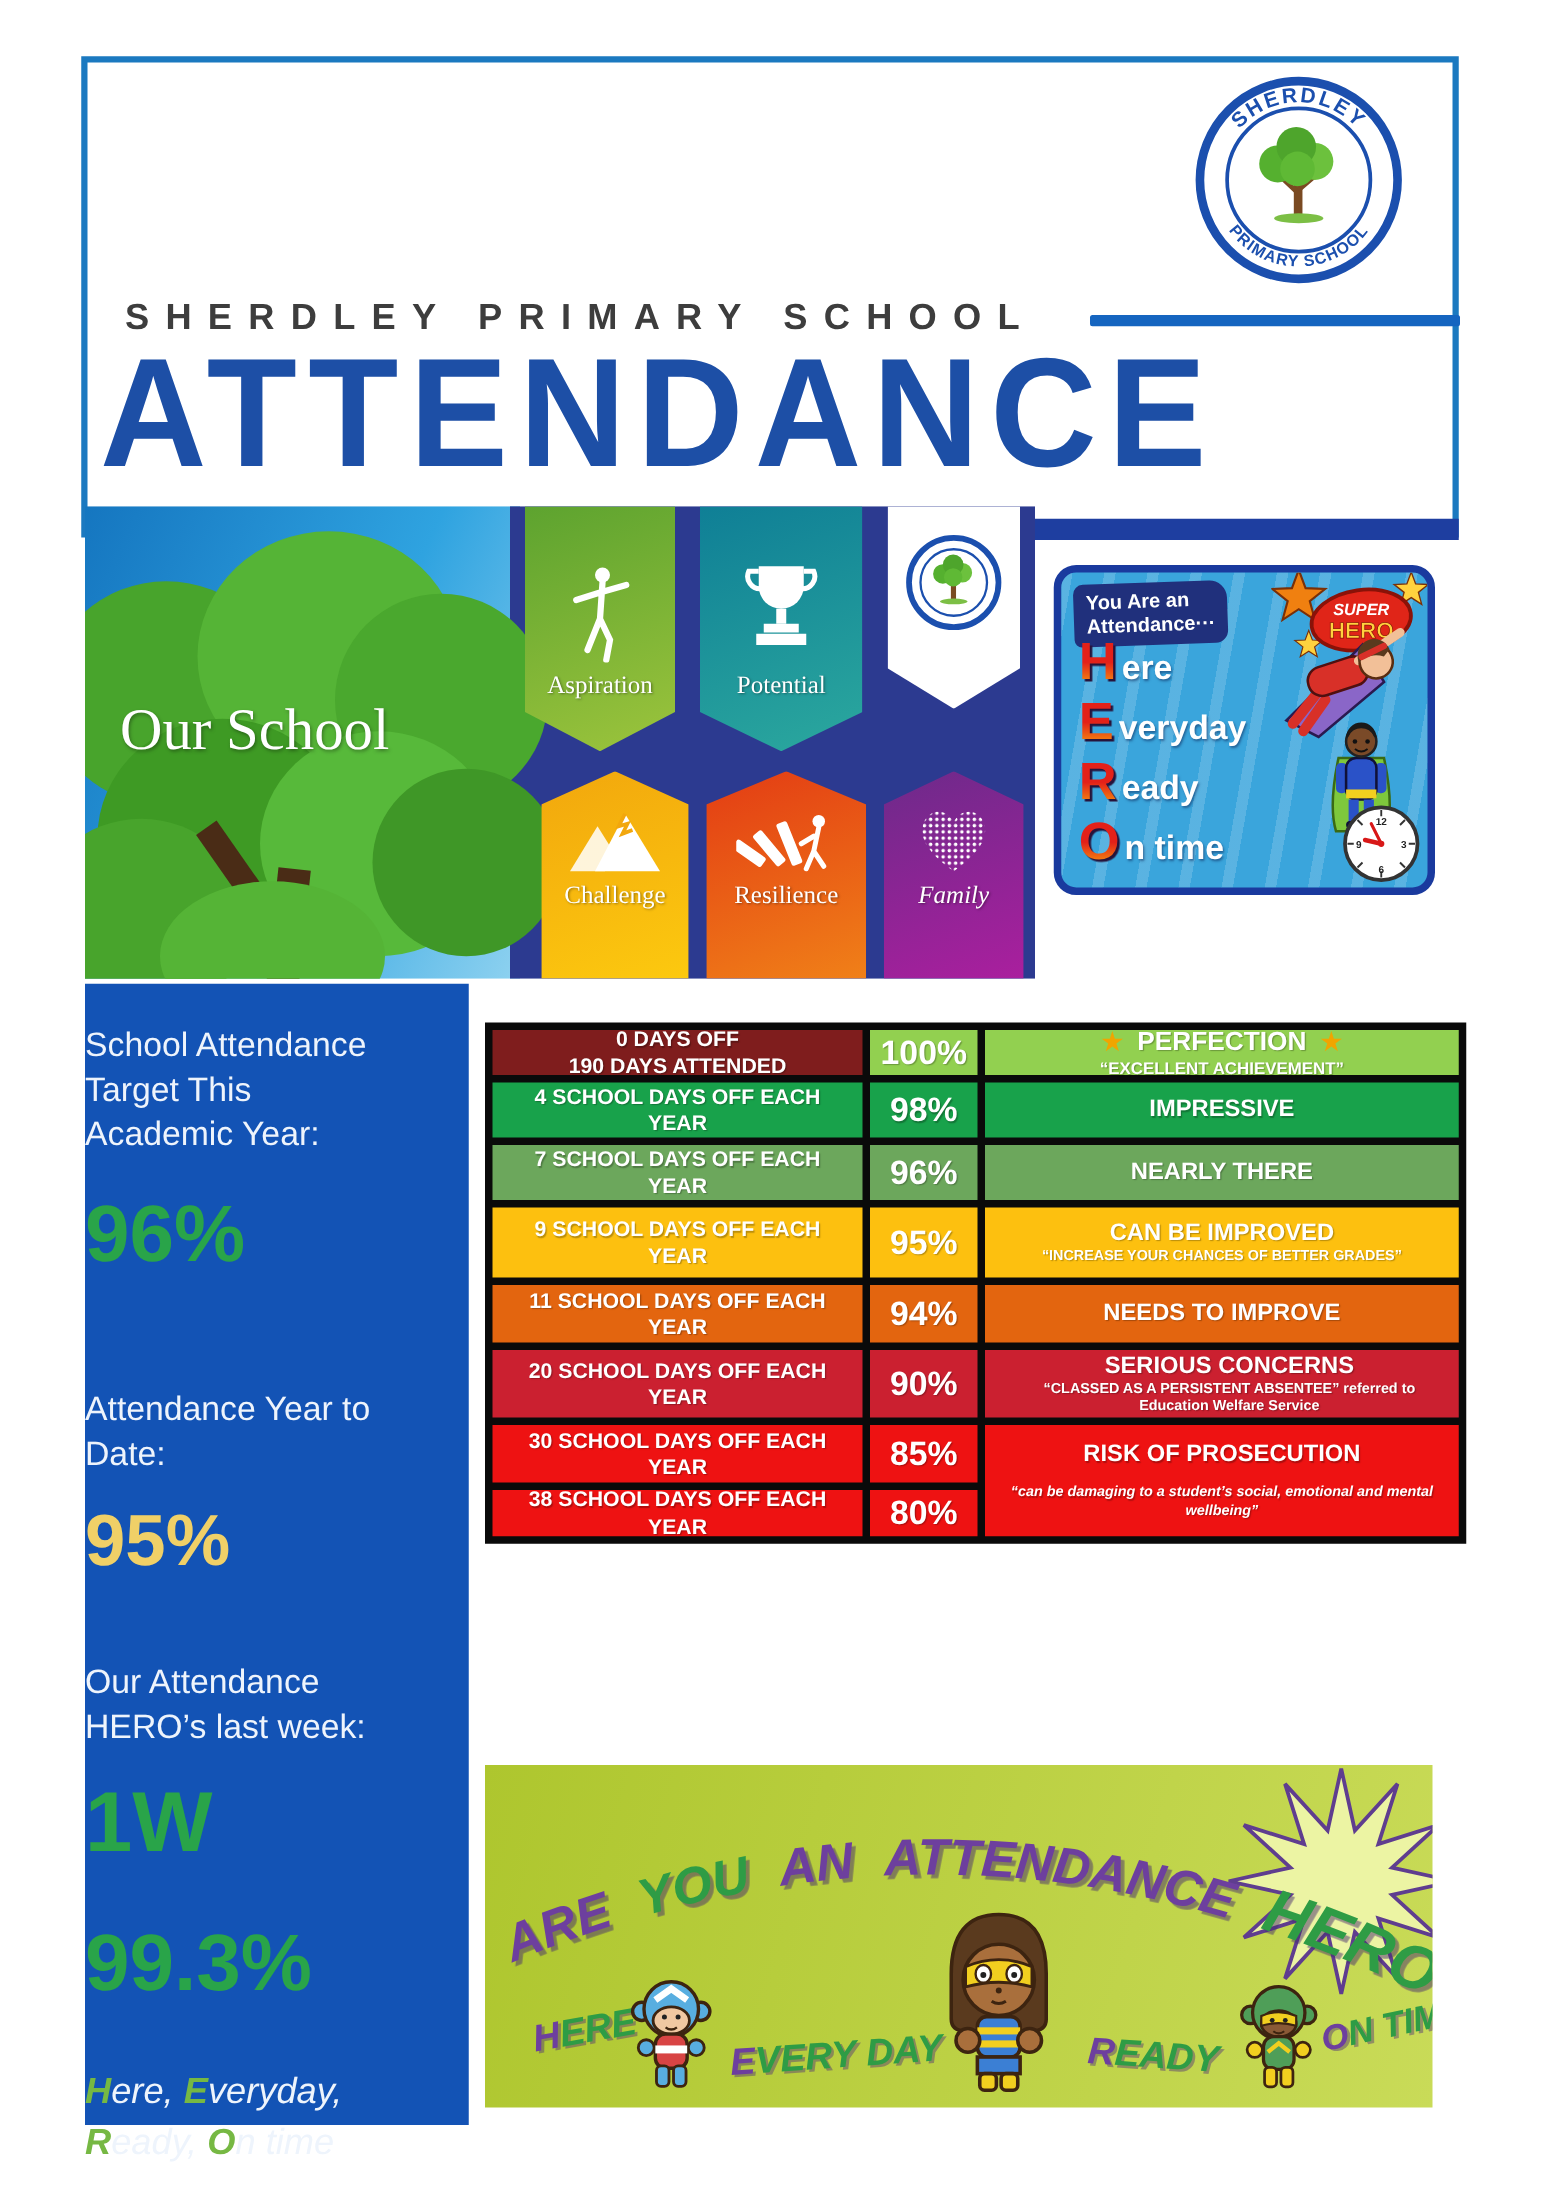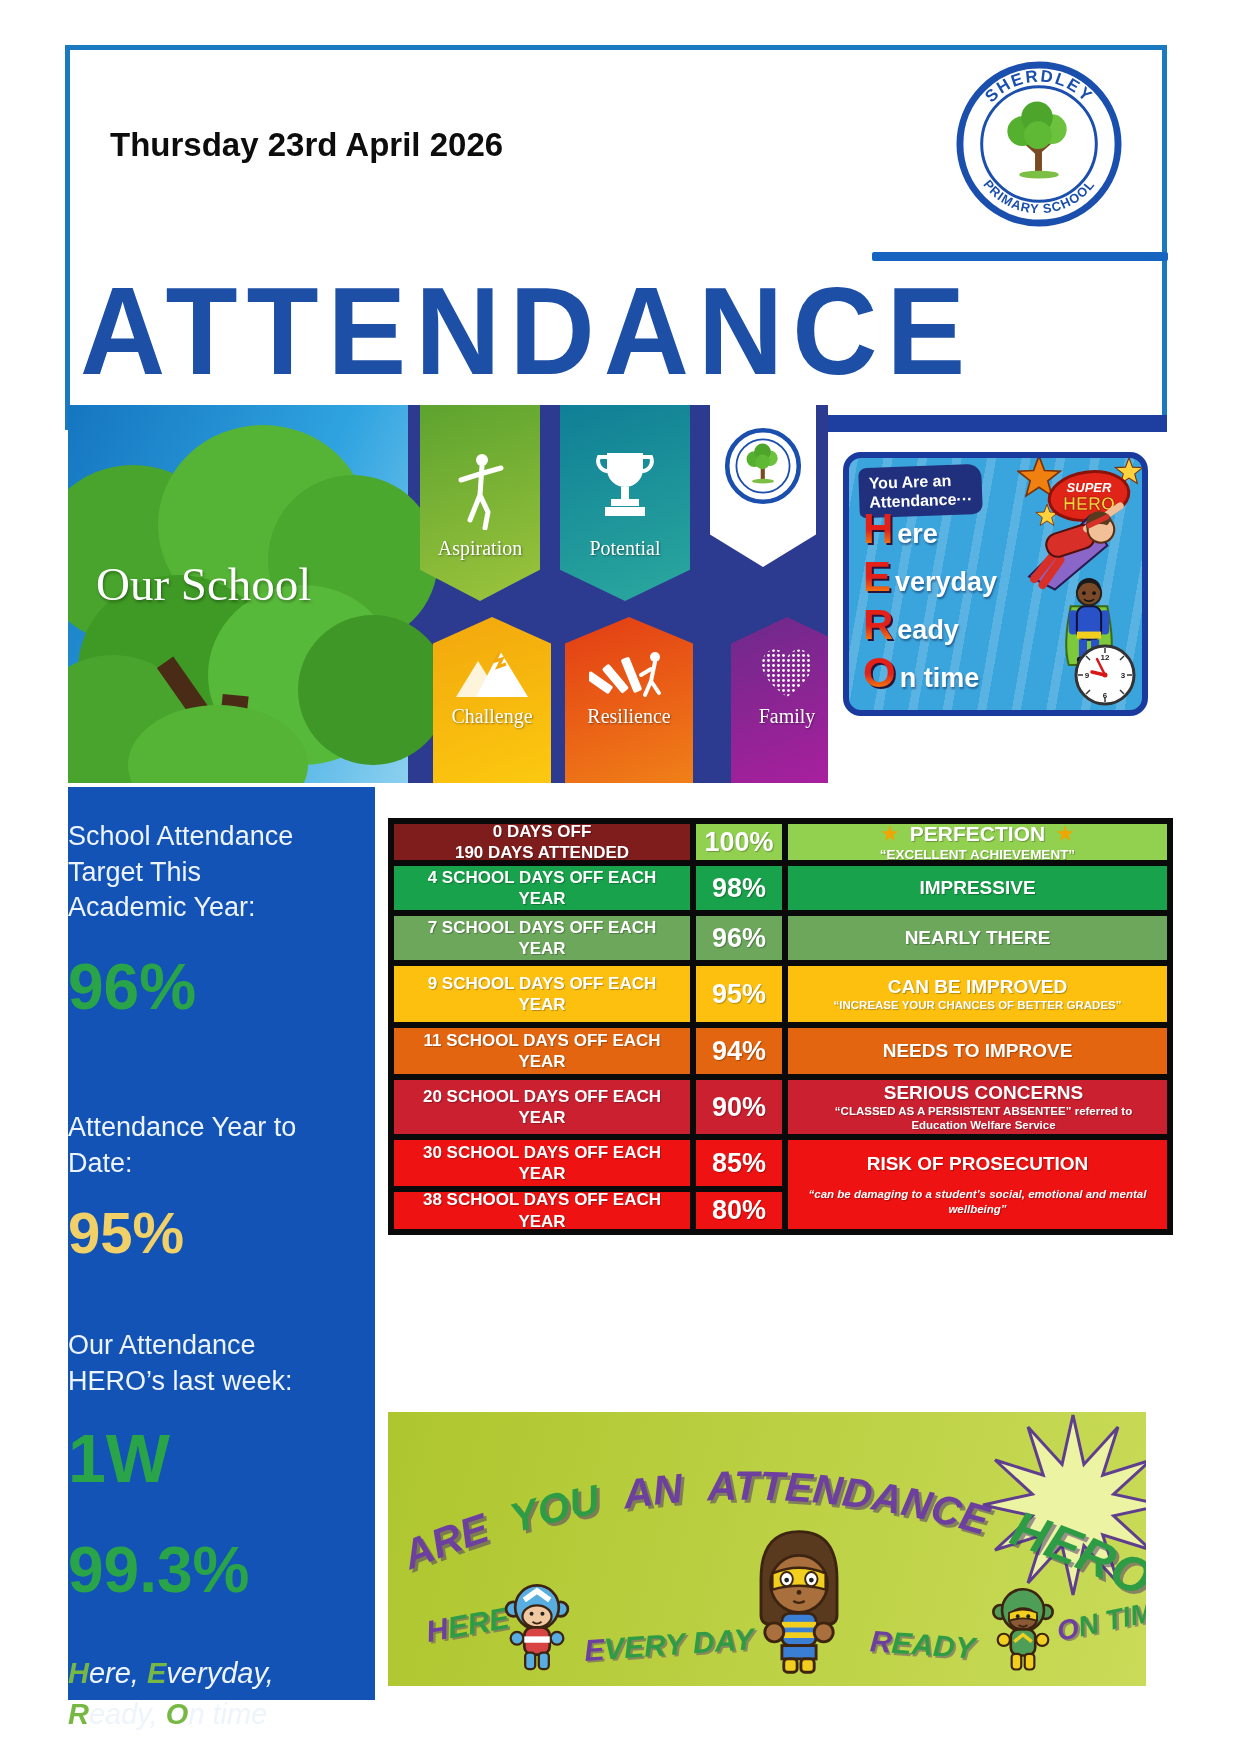--- a/index.html
+++ b/index.html
@@ -77,21 +77,20 @@
   .bw-first{color:#6d3f9e;}
   .bw-rest{color:#2e9c45;}
 </style>
 </head>
 <body>
 
 <div id="page">
 
   <div class="abs" id="frame"></div>
   <div class="abs" id="frame-bottom-strip"></div>
-  <div class="abs" id="date">Thursday 23rd April 2026</div>
 
   <svg class="abs" id="logo" viewBox="0 0 170 170">
     <circle cx="85" cy="85" r="80" fill="#fff" stroke="#1b4fae" stroke-width="7"></circle>
     <circle cx="85" cy="85" r="58" fill="#fff" stroke="#1b4fae" stroke-width="3"></circle>
     <defs>
       <path id="arcTop" d="M 22,85 A 63,63 0 0 1 148,85"></path>
       <path id="arcBot" d="M 15,85 A 70,70 0 0 0 155,85"></path>
     </defs>
     <text font-size="17" font-weight="bold" fill="#1b4fae" letter-spacing="2">
       <textPath href="#arcTop" startOffset="50%" text-anchor="middle">SHERDLEY</textPath>
@@ -103,20 +102,21 @@
       <rect x="81" y="88" width="7" height="28" fill="#7a4a22"></rect>
       <path d="M84,95 L70,82 M86,92 L100,80" stroke="#7a4a22" stroke-width="4"></path>
       <circle cx="68" cy="72" r="15" fill="#55b02f"></circle>
       <circle cx="98" cy="70" r="15" fill="#6cc13d"></circle>
       <circle cx="83" cy="58" r="16" fill="#4ea52c"></circle>
       <circle cx="84" cy="76" r="14" fill="#5fb935"></circle>
       <ellipse cx="85" cy="116" rx="20" ry="4" fill="#7cbf45"></ellipse>
     </g>
   </svg>
 
+  <div class="abs" id="school-name">SHERDLEY PRIMARY SCHOOL</div>
   <div class="abs" id="name-rule"></div>
   <div class="abs" id="big-title">ATTENDANCE</div>
 
   <div class="abs" id="school-pic">
     <div class="abs" id="sky"></div>
     <div class="abs" id="values-panel"></div>
 
     <div>
       <div class="blob" style="left:-30px;top:60px;width:190px;height:180px;background:#48a42c;"></div>
       <div class="blob" style="left:90px;top:20px;width:210px;height:200px;background:#55b436;"></div>
@@ -172,21 +172,21 @@
     <div class="pennant-up" style="left:497px;width:128px;background:linear-gradient(160deg,#e33c14,#f08018);">
       <svg class="pennant-icon" style="top:30px" width="80" height="52" viewBox="0 0 80 52">
         <rect x="6" y="22" width="9" height="28" rx="2" fill="#fff" transform="rotate(-55 10 36)"></rect>
         <rect x="22" y="16" width="9" height="32" rx="2" fill="#fff" transform="rotate(-40 26 32)"></rect>
         <rect x="38" y="10" width="9" height="36" rx="2" fill="#fff" transform="rotate(-22 42 28)"></rect>
         <circle cx="66" cy="10" r="5" fill="#fff"></circle>
         <path d="M66,15 L62,34 M62,22 L52,28 M62,34 L56,48 M62,34 L70,46" stroke="#fff" stroke-width="4" stroke-linecap="round"></path>
       </svg>
       <div class="pennant-label" style="top:88px">Resilience</div>
     </div>
-    <div class="pennant-up" style="left:663px;width:112px;background:linear-gradient(160deg,#6d2a8a,#aa1f9e);">
+    <div class="pennant-up" style="left:639px;width:112px;background:linear-gradient(160deg,#6d2a8a,#aa1f9e);font-style:italic;">
       <svg class="pennant-icon" style="top:26px" width="62" height="58" viewBox="0 0 62 58">
         <defs>
           <pattern id="dots" width="5" height="5" patternUnits="userSpaceOnUse">
             <circle cx="2.5" cy="2.5" r="1.4" fill="#fff"></circle>
           </pattern>
         </defs>
         <path d="M31,54 C8,38 2,24 8,13 C14,3 27,5 31,15 C35,5 48,3 54,13 C60,24 54,38 31,54 Z" fill="url(#dots)"></path>
       </svg>
       <div class="pennant-label" style="top:88px">Family</div>
     </div>

